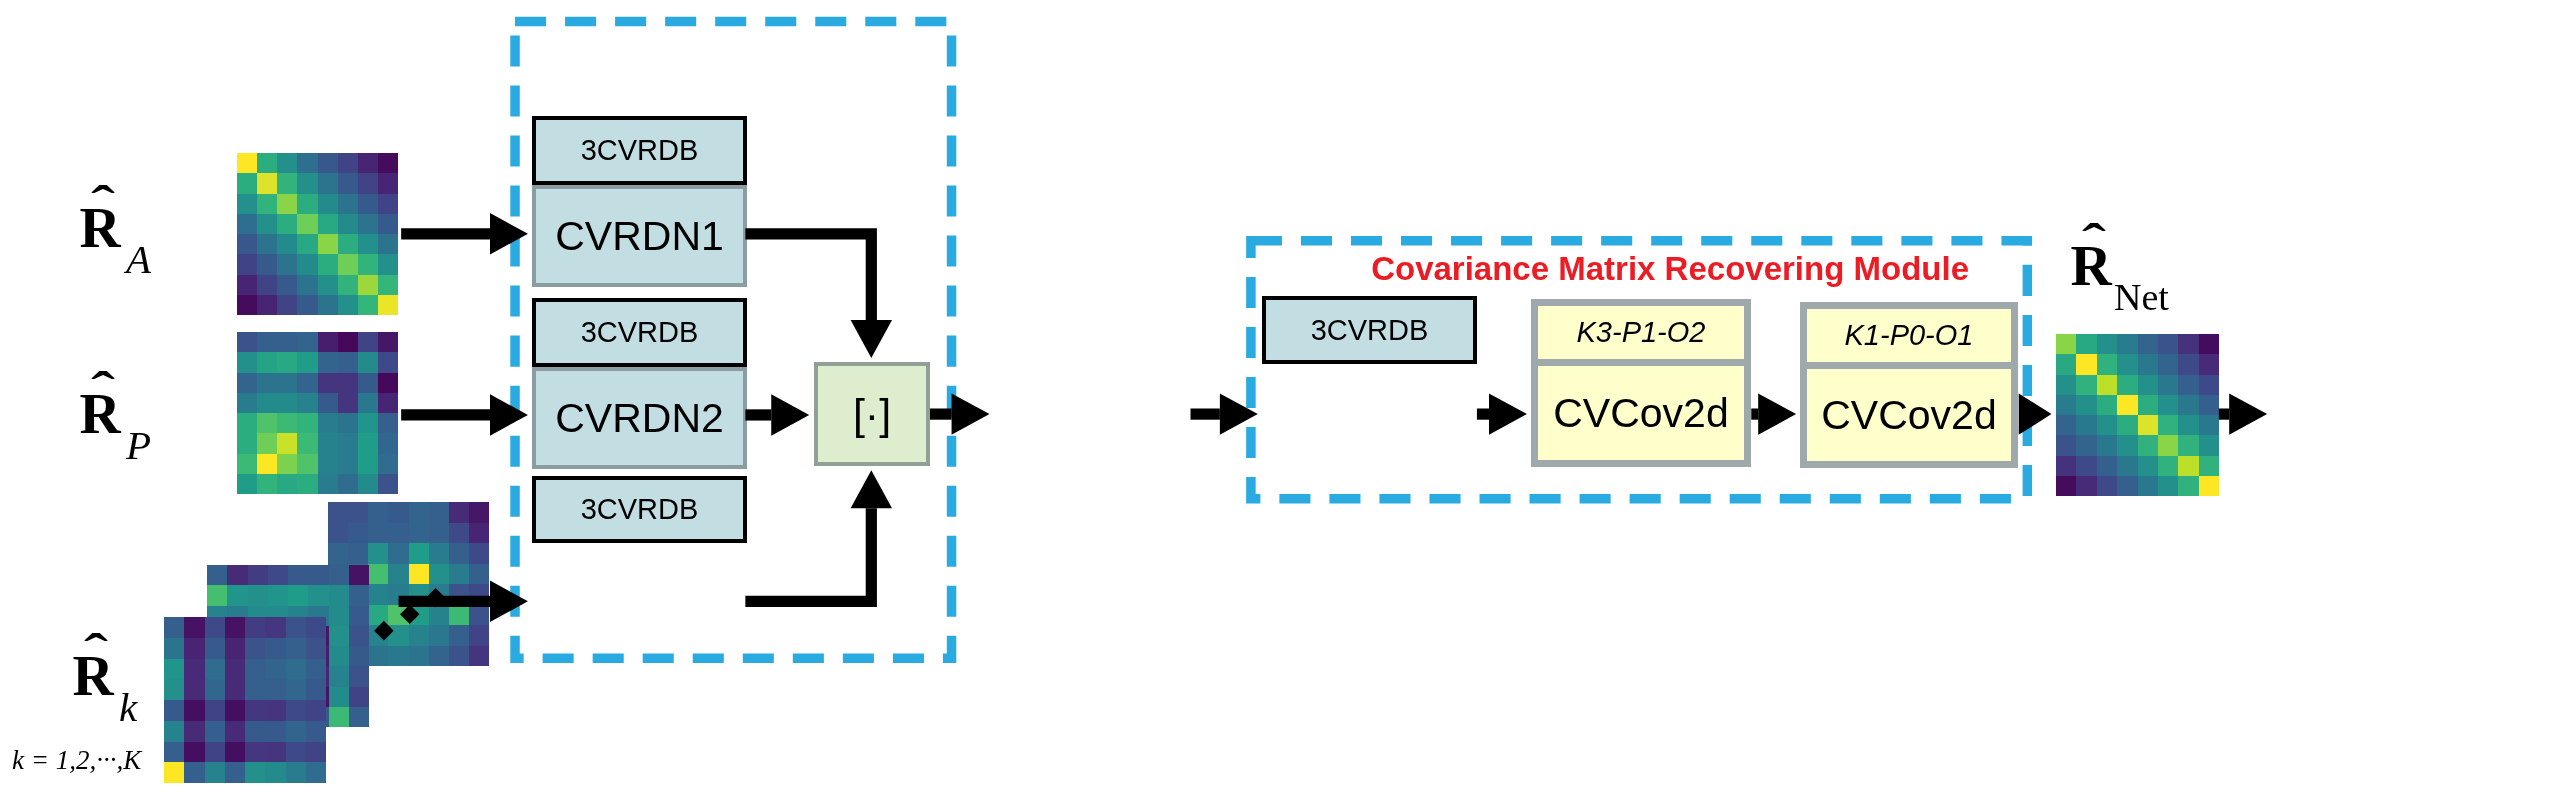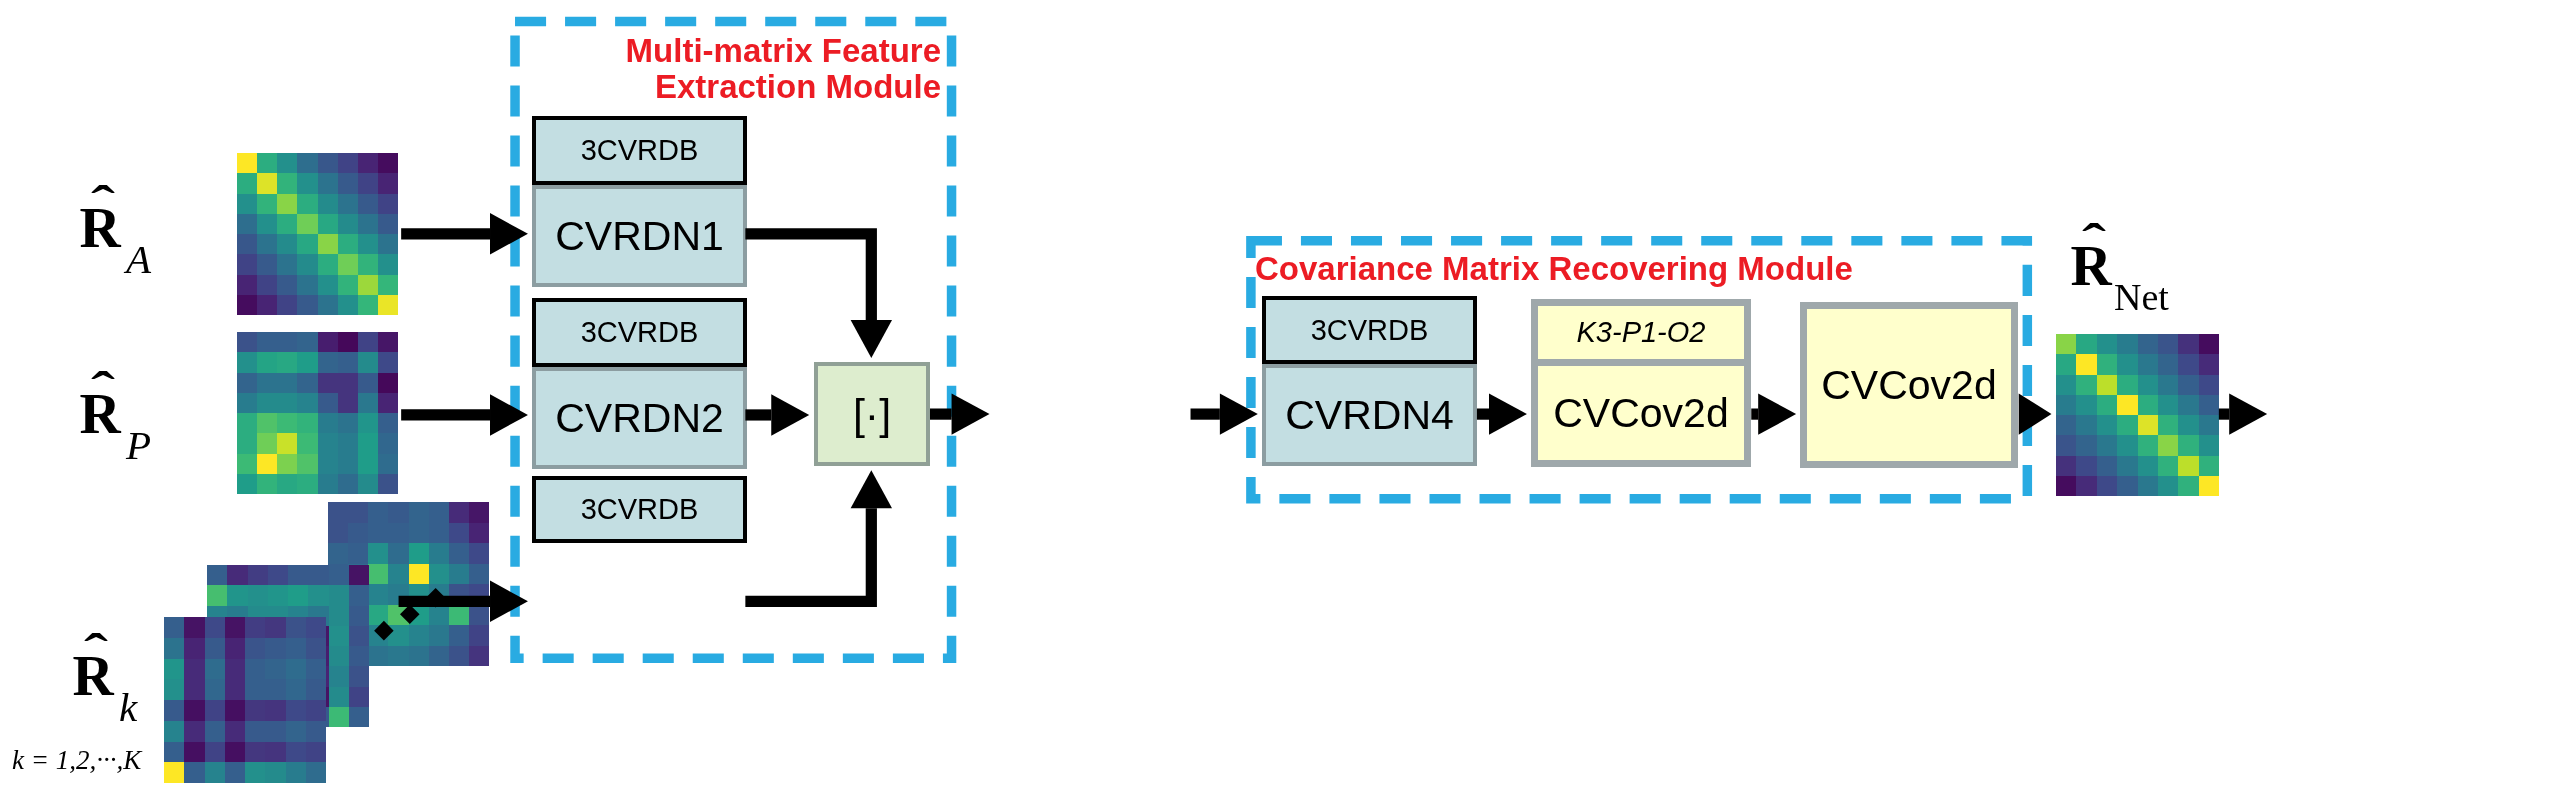--- a/index.html
+++ b/index.html
@@ -454,47 +454,43 @@
       <div style="background: rgb(253, 231, 37);"></div>
       <div style="background: rgb(53, 95, 141);"></div>
       <div style="background: rgb(38, 131, 142);"></div>
       <div style="background: rgb(53, 95, 141);"></div>
       <div style="background: rgb(35, 144, 140);"></div>
       <div style="background: rgb(36, 139, 140);"></div>
       <div style="background: rgb(40, 124, 142);"></div>
       <div style="background: rgb(47, 108, 142);"></div>
     </div>
 
-  <div class="module-title" style="left:518px;top:33px;width:423px;text-align:right;">
-    <span class="tl">Multi-matrix Feature</span>
-    <span class="tl">Extraction Module</span>
-  </div>
 
   <div class="box unit-header" style="left:532px;top:116px;width:215px;height:69px;">3CVRDB</div>
   <div class="box unit-main" style="left:532px;top:185px;width:215px;height:102px;">CVRDN1</div>
 
   <div class="box unit-header" style="left:532px;top:298px;width:215px;height:69px;">3CVRDB</div>
   <div class="box unit-main" style="left:532px;top:367px;width:215px;height:102px;">CVRDN2</div>
 
   <div class="box unit-header" style="left:532px;top:476px;width:215px;height:67px;">3CVRDB</div>
 
   <div class="box concat" style="left:814px;top:362px;width:116px;height:104px;">[·]</div>
 
 
-  <div class="module-title" style="left:1255px;top:251px;width:768px;text-align:left;">Covariance Matrix Recovering Module</div>
+  <div class="module-title" style="left:1201px;top:251px;width:768px;text-align:right;">Covariance Matrix Recovering Module</div>
 
   <div class="box unit-header" style="left:1262px;top:296px;width:215px;height:68px;">3CVRDB</div>
-  <div class="box unit-main" style="left:1262px;top:364px;width:215px;height:102px;">CVRDN4</div>
 
   <div class="box cov-outer" style="left:1531px;top:299px;width:220px;height:168px;">
     <div class="cov-header">K3-P1-O2</div>
     <div class="cov-main">CVCov2d</div>
   </div>
 
   <div class="box cov-outer" style="left:1800px;top:302px;width:218px;height:166px;">
+    <div class="cov-header">K1-P0-O1</div>
     <div class="cov-main">CVCov2d</div>
   </div>
 
   <div class="mlabel" style="left:2067px;top:223px;">
     <span class="hat">ˆ</span>
     <span class="rsym">R</span>
     <span class="rsub net">Net</span>
   </div>
 
   <div class="heatmap" style="left: 2056px; top: 334px; width: 163px; height: 162px; z-index: 2; display: grid; grid-template-columns: repeat(8, 1fr); grid-template-rows: repeat(8, 1fr);">

